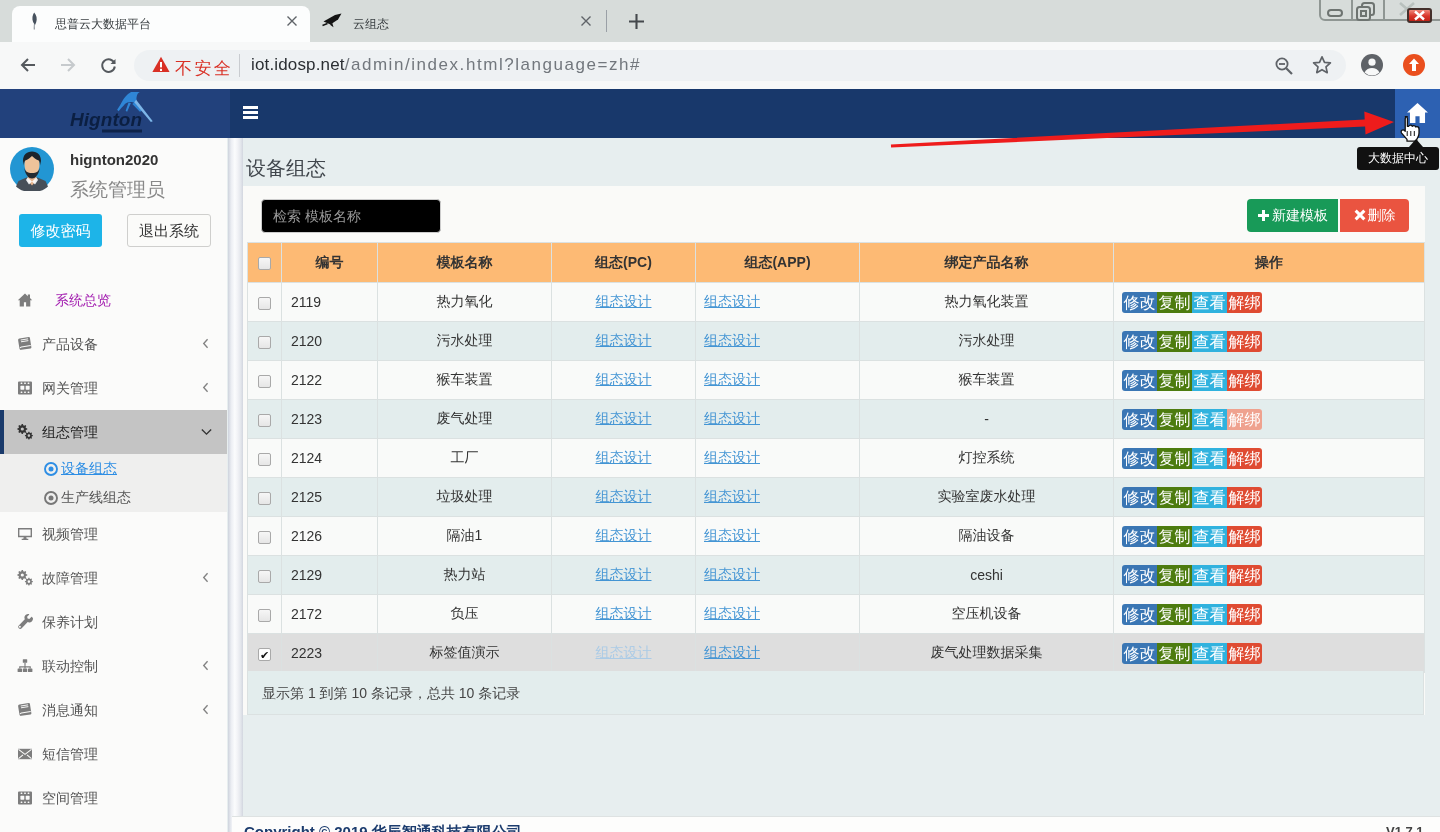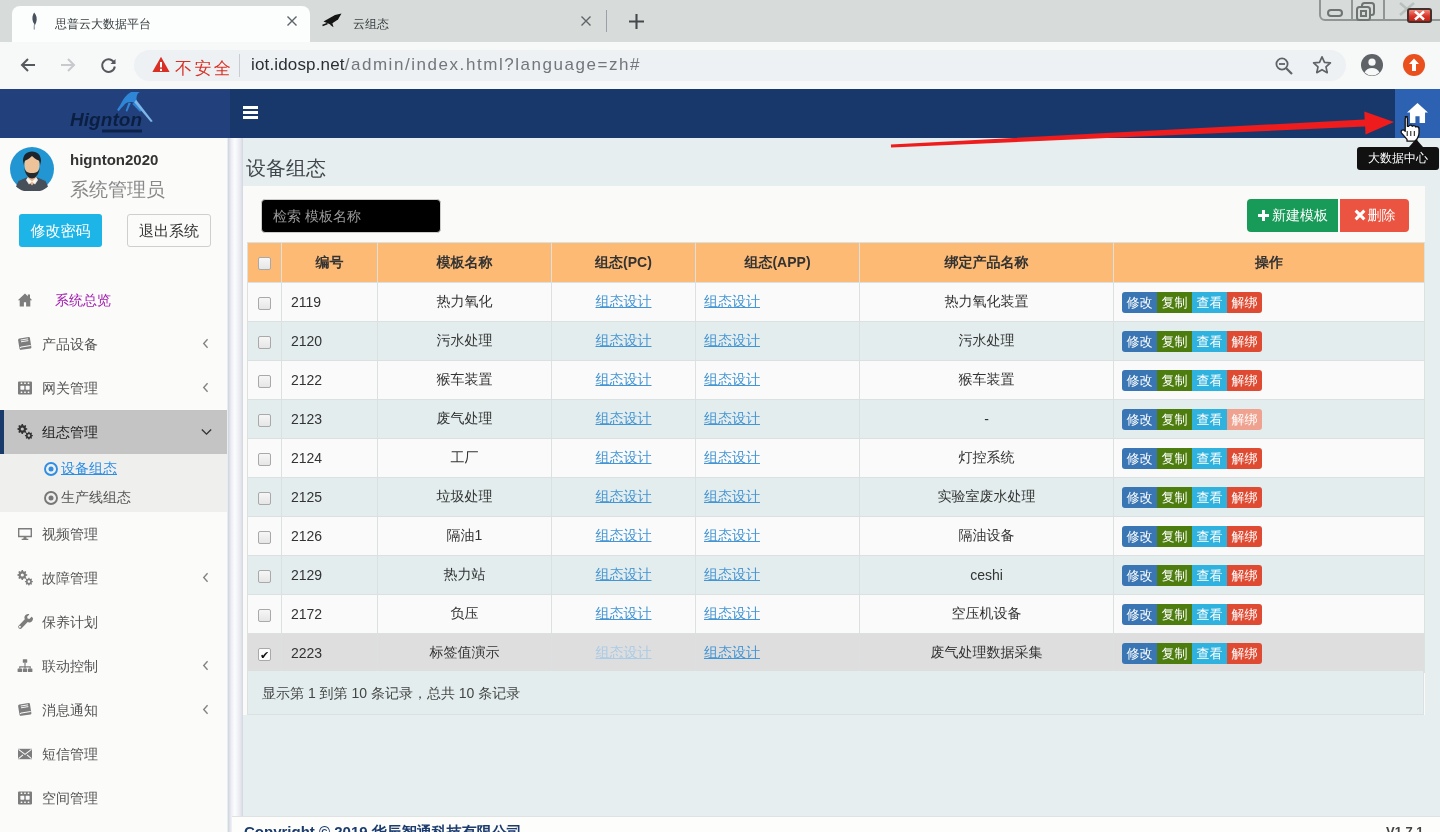--- a/index.html
+++ b/index.html
@@ -34,21 +34,21 @@
   tr.even td { background:#e3eded; }
   tr.sel td { background:#dedede; }
   table.grid td.num { text-align:left; padding-left:9px;margin-top:22px; }
   table.grid td.ctr { text-align:center; }
   table.grid td.lft { text-align:left; padding-left:8px; }
   a.lnk { color:#4495d4; text-decoration:underline; }
   a.dis { color:#abcbe6; text-decoration:underline; }
   .cbx { display:inline-block; width:13px; height:13px; border:1px solid #a9a9a9; border-radius:2px;
          background:linear-gradient(#f6f6f6,#e6e6e6); vertical-align:middle; }
   .cbx.ck { background:#fdfdfd; line-height:12px; font-size:11px; color:#111; text-align:center; }
-  .bgrp { display:inline-block; vertical-align:middle; font-size:13px; line-height:21px; color:#fff; }
+  .bgrp { display:inline-block; vertical-align:middle; font-size:16px; line-height:21px; color:#fff; }
   .bgrp span { display:inline-block; width:35px; height:21px; text-align:center; float:left; }
   .b1 { background:#3a76b4; border-radius:3px 0 0 3px; }
   .b2 { background:#4d7c0f; }
   .b3 { background:#30b2de; }
   .b4 { background:#df4b32; border-radius:0 3px 3px 0; }
   .b4.off { background:#efa28f; }
   #summary { left:247px; top:671px; width:1177px; height:44px; background:#e3eded; border:1px solid #dbe1e1; border-top:none;
       font-size:14px; color:#444; line-height:44px; padding-left:14px; }
   #footer { left:232px; top:816px; width:1208px; height:16px; background:#fdfdfc; border-top:1px solid #dee2e2; }
 </style>

